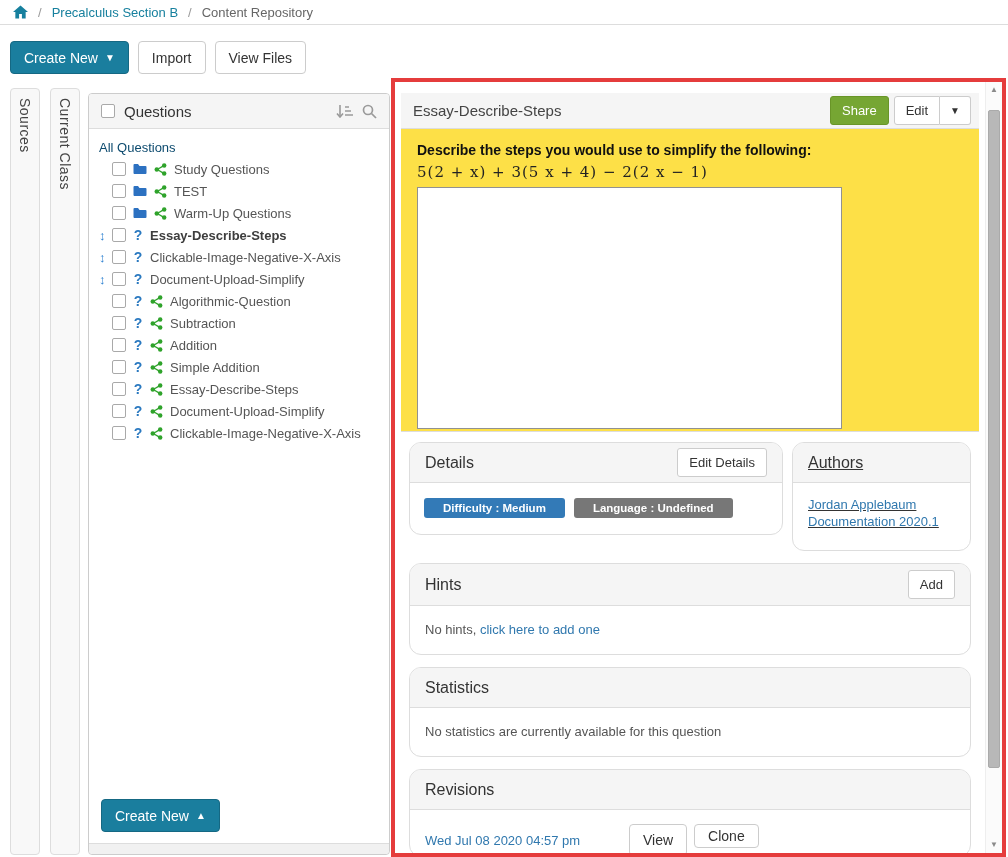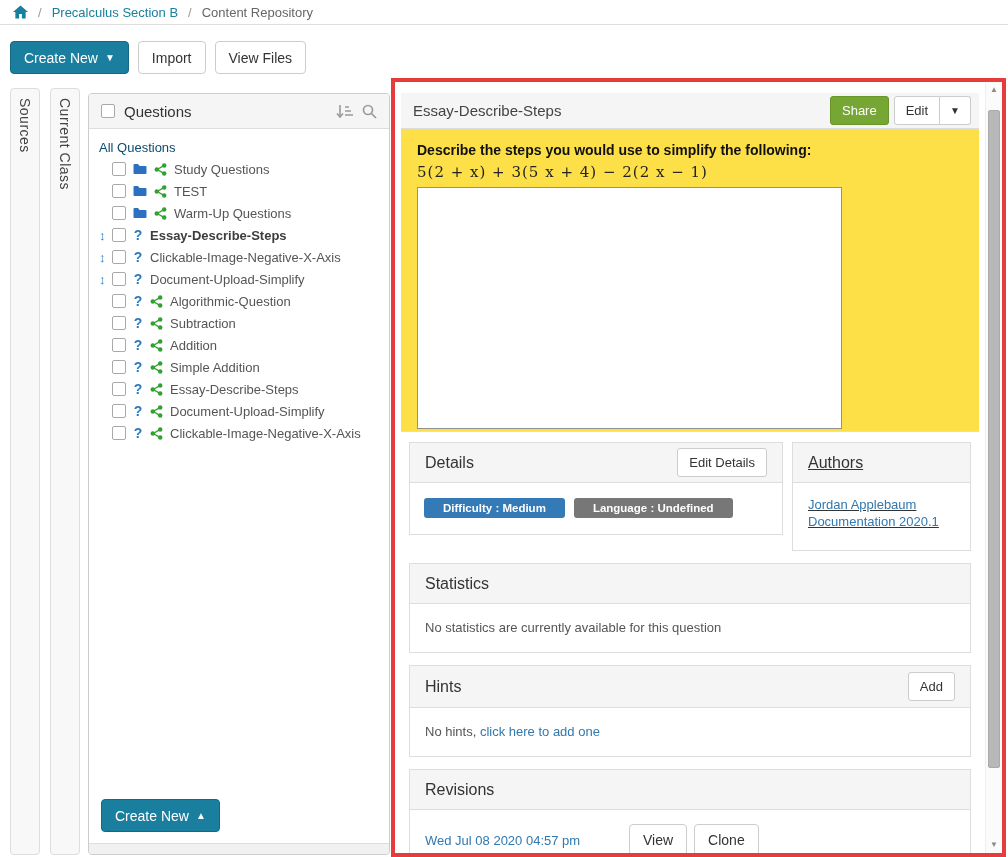--- a/index.html
+++ b/index.html
@@ -92,21 +92,21 @@
   .split-btn { display:flex; margin-right:4px; }
   .split-btn .btn-sm.left { border-radius:3px 0 0 3px; }
   .split-btn .btn-sm.right {
     border-radius:0 3px 3px 0; border-left:0; padding:4px 10px;
   }
   .question-area { background:#fde047; border-bottom:1px solid #ddd; padding:13px 16px 2px 16px; }
   .q-prompt { font-size:14px; font-weight:bold; color:#111; }
   .q-math { font-family:"DejaVu Serif", serif; font-size:15px; color:#222; margin-top:5px; letter-spacing:1px; }
   .answer-box { width:425px; height:242px; border:1px solid #919191; background:#fff; margin-top:6px; }
   
-  .sect { border:1px solid #ddd; border-radius:0; background:#fff; overflow:hidden; }
+  .sect { border:1px solid #ddd; border-radius:12px; background:#fff; overflow:hidden; }
   .sect-header {
     background:#f5f5f5; border-bottom:1px solid #ddd; padding:0 15px;
     height:40px; display:flex; align-items:center;
   }
   .sect-title { font-size:16px; color:#333; flex:1; }
   .details-row { display:flex; gap:9px; margin:10px 8px 0 8px; align-items:flex-start; }
   .details-panel { width:374px; }
   .details-body { padding:15px 14px 16px 14px; display:flex; gap:9px; }
   .badge {
     color:#fff; font-size:11.5px; font-weight:bold; padding:4px 19px;
@@ -403,45 +403,45 @@
             <span class="sect-title">Authors</span>
           </div>
           <div class="authors-body">
             <a class="link">Jordan Applebaum</a><br>
             <a class="link">Documentation 2020.1</a>
           </div>
         </div>
       </div>
 
       <div class="sect full-sect">
-        <div class="sect-header">
-          <span class="sect-title">Statistics</span>
-        </div>
-        <div class="sect-body-text">No statistics are currently available for this question</div>
-      </div>
-
-      <div class="sect full-sect">
         <div class="sect-header" style="height:42px;">
           <span class="sect-title">Hints</span>
           <button class="btn btn-sm">Add</button>
         </div>
         <div class="sect-body-text">
           <span>No hints, </span><a class="link">click here to add one</a>
         </div>
+      </div>
+
+      <div class="sect full-sect">
+        <div class="sect-header">
+          <span class="sect-title">Statistics</span>
+        </div>
+        <div class="sect-body-text">No statistics are currently available for this question</div>
       </div>
 
       <div class="sect full-sect">
         <div class="sect-header">
           <span class="sect-title">Revisions</span>
         </div>
         <div class="revisions-body">
           <a class="link rev-date">Wed Jul 08 2020 04:57 pm</a>
           <span class="rev-buttons">
             <button class="btn" style="height:32px;">View</button>
-            <button class="btn" style="height:32px;">Clone</button>
+            <button class="btn" style="height:24px;">Clone</button>
           </span>
         </div>
       </div>
 
     </div>
 
     <div class="vscrollbar">
       <div class="sb-arrow" style="top:0;">▲</div>
       <div class="sb-thumb"></div>
       <div class="sb-arrow" style="bottom:0;">▼</div>

